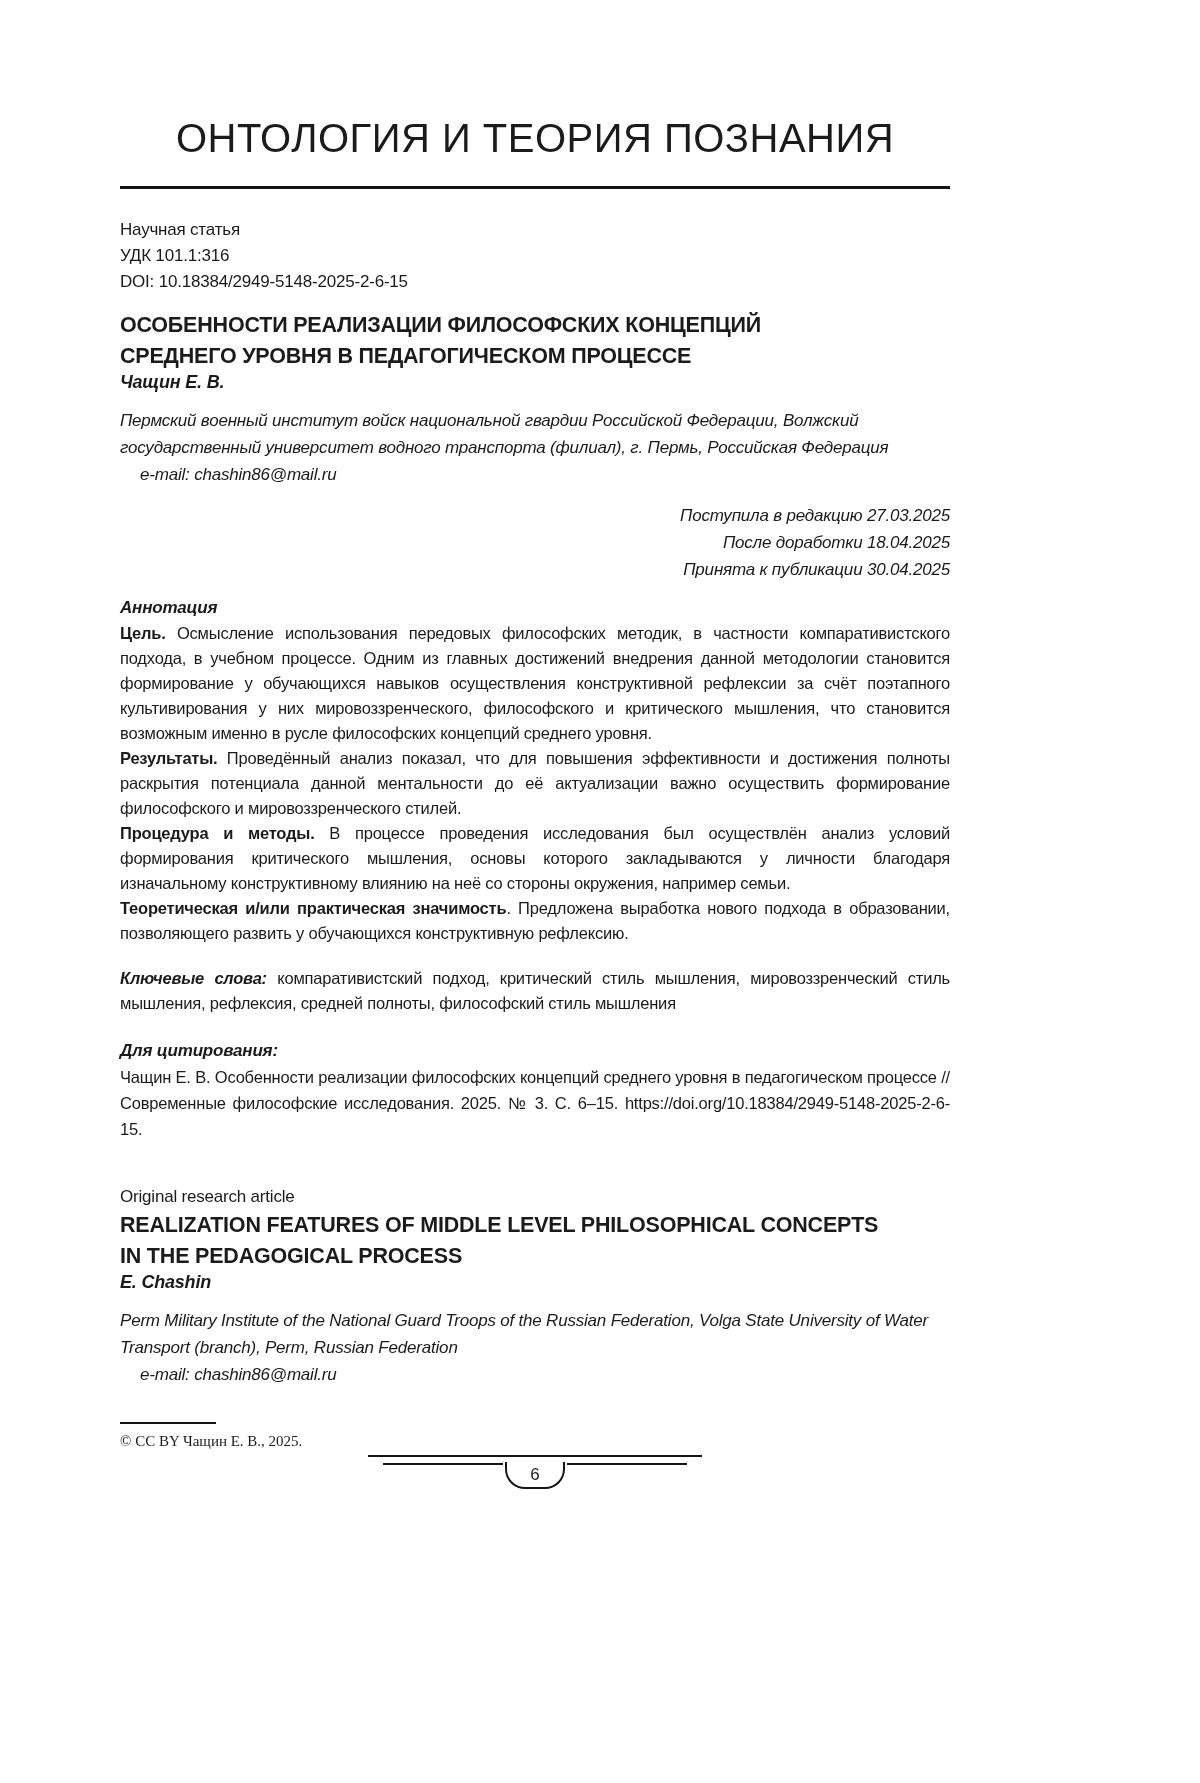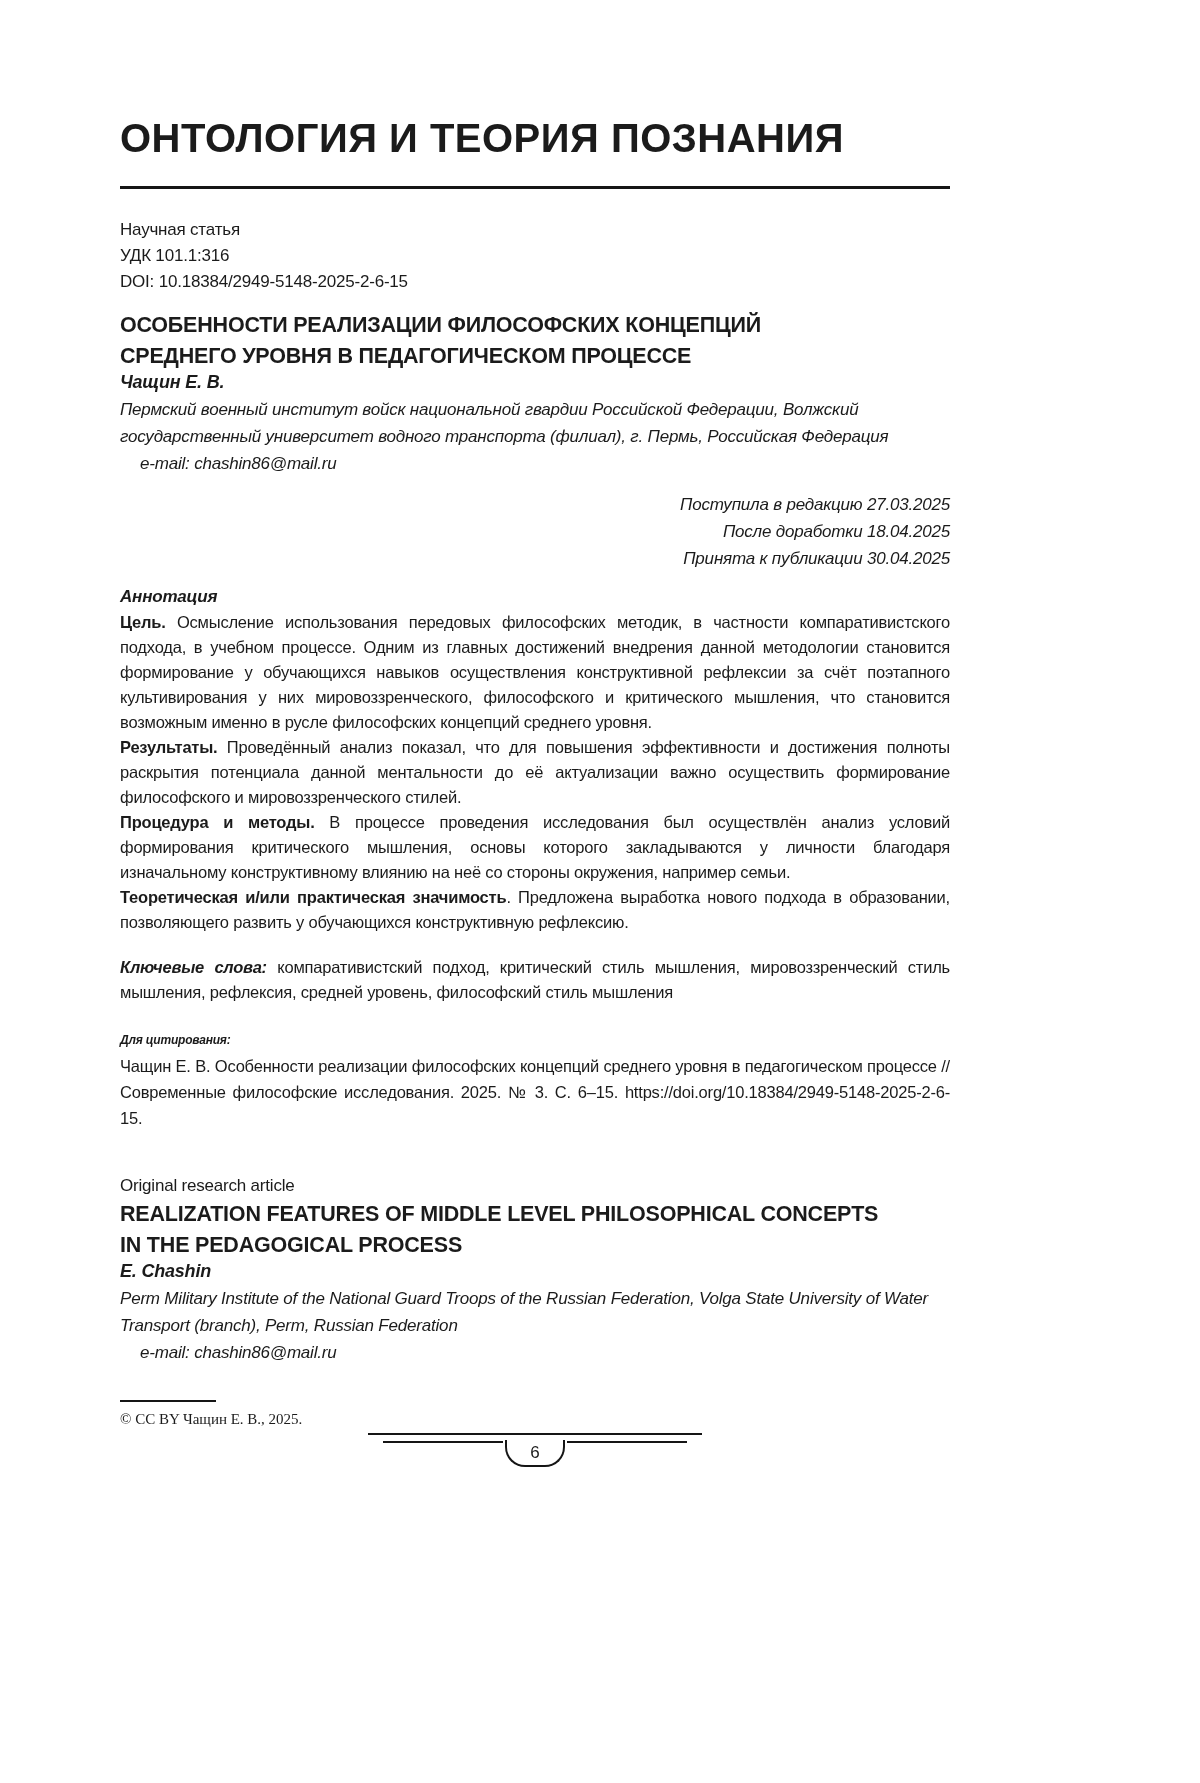--- a/index.html
+++ b/index.html
@@ -14,23 +14,24 @@
     overflow: hidden;
   }
   .content {
     position: absolute;
     left: 120px;
     top: 0;
     width: 830px;
   }
   .section-header {
     margin-top: 116px;
+    text-align: center;
     font-size: 40px;
     line-height: 44px;
-    font-weight: bold;
+    font-weight: normal;
     letter-spacing: 0.5px;
   }
   .header-rule {
     margin-top: 26px;
     height: 3px;
     background: #151515;
   }
   .meta {
     margin-top: 28px;
     font-size: 17px;
@@ -45,21 +46,21 @@
     letter-spacing: -0.2px;
   }
   .title-ru { margin-top: 15px; }
   .author {
     font-size: 18px;
     font-weight: bold;
     font-style: italic;
     letter-spacing: -0.2px;
   }
   .affiliation {
-    margin-top: 3px;
+    margin-top: 14px;
     font-size: 17px;
     line-height: 27px;
     font-style: italic;
     letter-spacing: -0.2px;
   }
   .email {
     font-size: 17px;
     line-height: 27px;
     font-style: italic;
     letter-spacing: -0.2px;
@@ -92,21 +93,21 @@
   .keywords {
     margin-top: 20px;
     font-size: 16.5px;
     line-height: 25px;
     text-align: justify;
     letter-spacing: -0.2px;
   }
   .kw-label { font-weight: bold; font-style: italic; }
   .citation-label {
     margin-top: 22px;
-    font-size: 12px;
+    font-size: 17px;
     line-height: 26px;
     font-weight: bold;
     font-style: italic;
     letter-spacing: -0.2px;
   }
   .citation-text {
     margin: 0;
     font-size: 16.5px;
     line-height: 26px;
     text-align: justify;
@@ -199,21 +200,21 @@
 
   <div class="abstract-heading">Аннотация</div>
 
   <div>
     <p class="para"><span class="label">Цель.</span><span> Осмысление использования передовых философских методик, в частности компаративистского подхода, в учебном процессе. Одним из главных достижений внедрения данной методологии становится формирование у обучающихся навыков осуществления конструктивной рефлексии за счёт поэтапного культивирования у них мировоззренческого, философского и критического мышления, что становится возможным именно в русле философских концепций среднего уровня.</span></p>
     <p class="para"><span class="label">Результаты.</span><span> Проведённый анализ показал, что для повышения эффективности и достижения полноты раскрытия потенциала данной ментальности до её актуализации важно осуществить формирование философского и мировоззренческого стилей.</span></p>
     <p class="para"><span class="label">Процедура и методы.</span><span> В процессе проведения исследования был осуществлён анализ условий формирования критического мышления, основы которого закладываются у личности благодаря изначальному конструктивному влиянию на неё со стороны окружения, например семьи.</span></p>
     <p class="para"><span class="label">Теоретическая и/или практическая значимость</span><span>. Предложена выработка нового подхода в образовании, позволяющего развить у обучающихся конструктивную рефлексию.</span></p>
   </div>
 
-  <div class="keywords"><span class="kw-label">Ключевые слова:</span><span> компаративистский подход, критический стиль мышления, мировоззренческий стиль мышления, рефлексия, средней уровень, философский стиль мышления</span></div>
+  <div class="keywords"><span class="kw-label">Ключевые слова:</span><span> компаративистский подход, критический стиль мышления, мировоззренческий стиль мышления, рефлексия, средней полноты, философский стиль мышления</span></div>
 
   <div class="citation-label">Для цитирования:</div>
   <p class="citation-text">Чащин Е. В. Особенности реализации философских концепций среднего уровня в педагогическом процессе // Современные философские исследования. 2025. № 3. С. 6–15. https://doi.org/10.18384/2949-5148-2025-2-6-15.</p>
 
   <div class="article-type-en">Original research article</div>
 
   <div class="title-en">REALIZATION FEATURES OF MIDDLE LEVEL PHILOSOPHICAL CONCEPTS
 IN THE PEDAGOGICAL PROCESS</div>
 
   <div class="author">E. Chashin</div>

